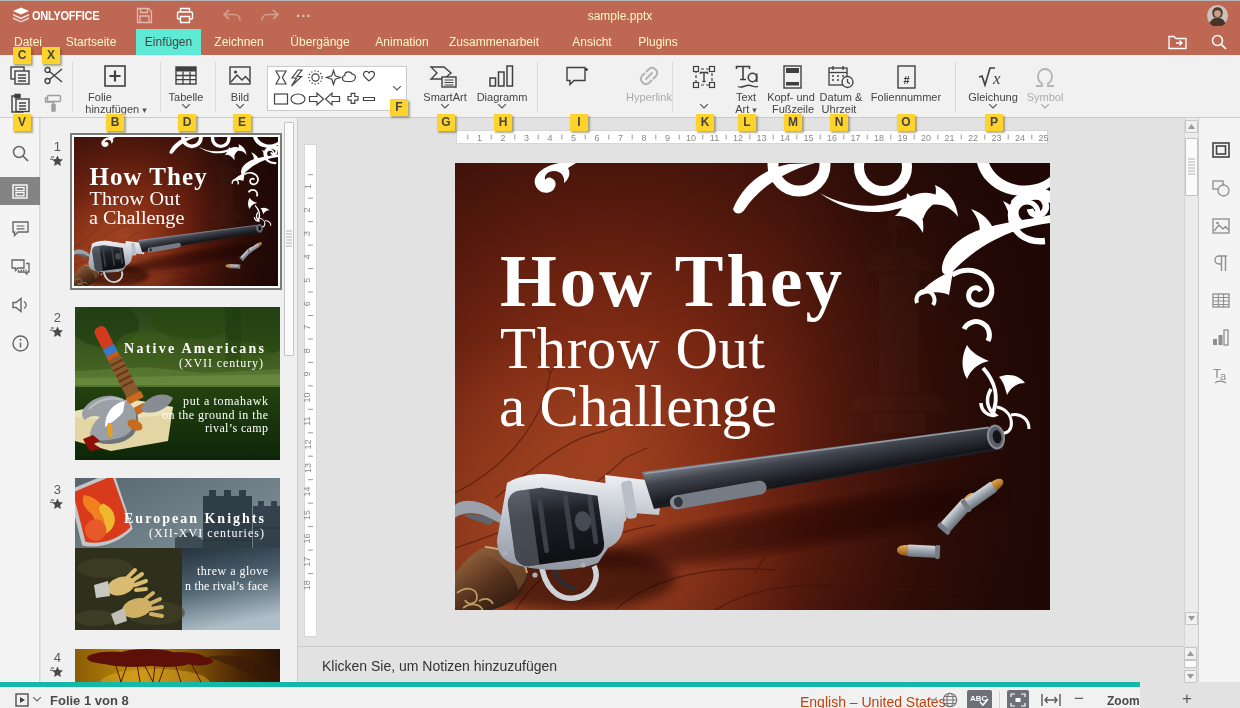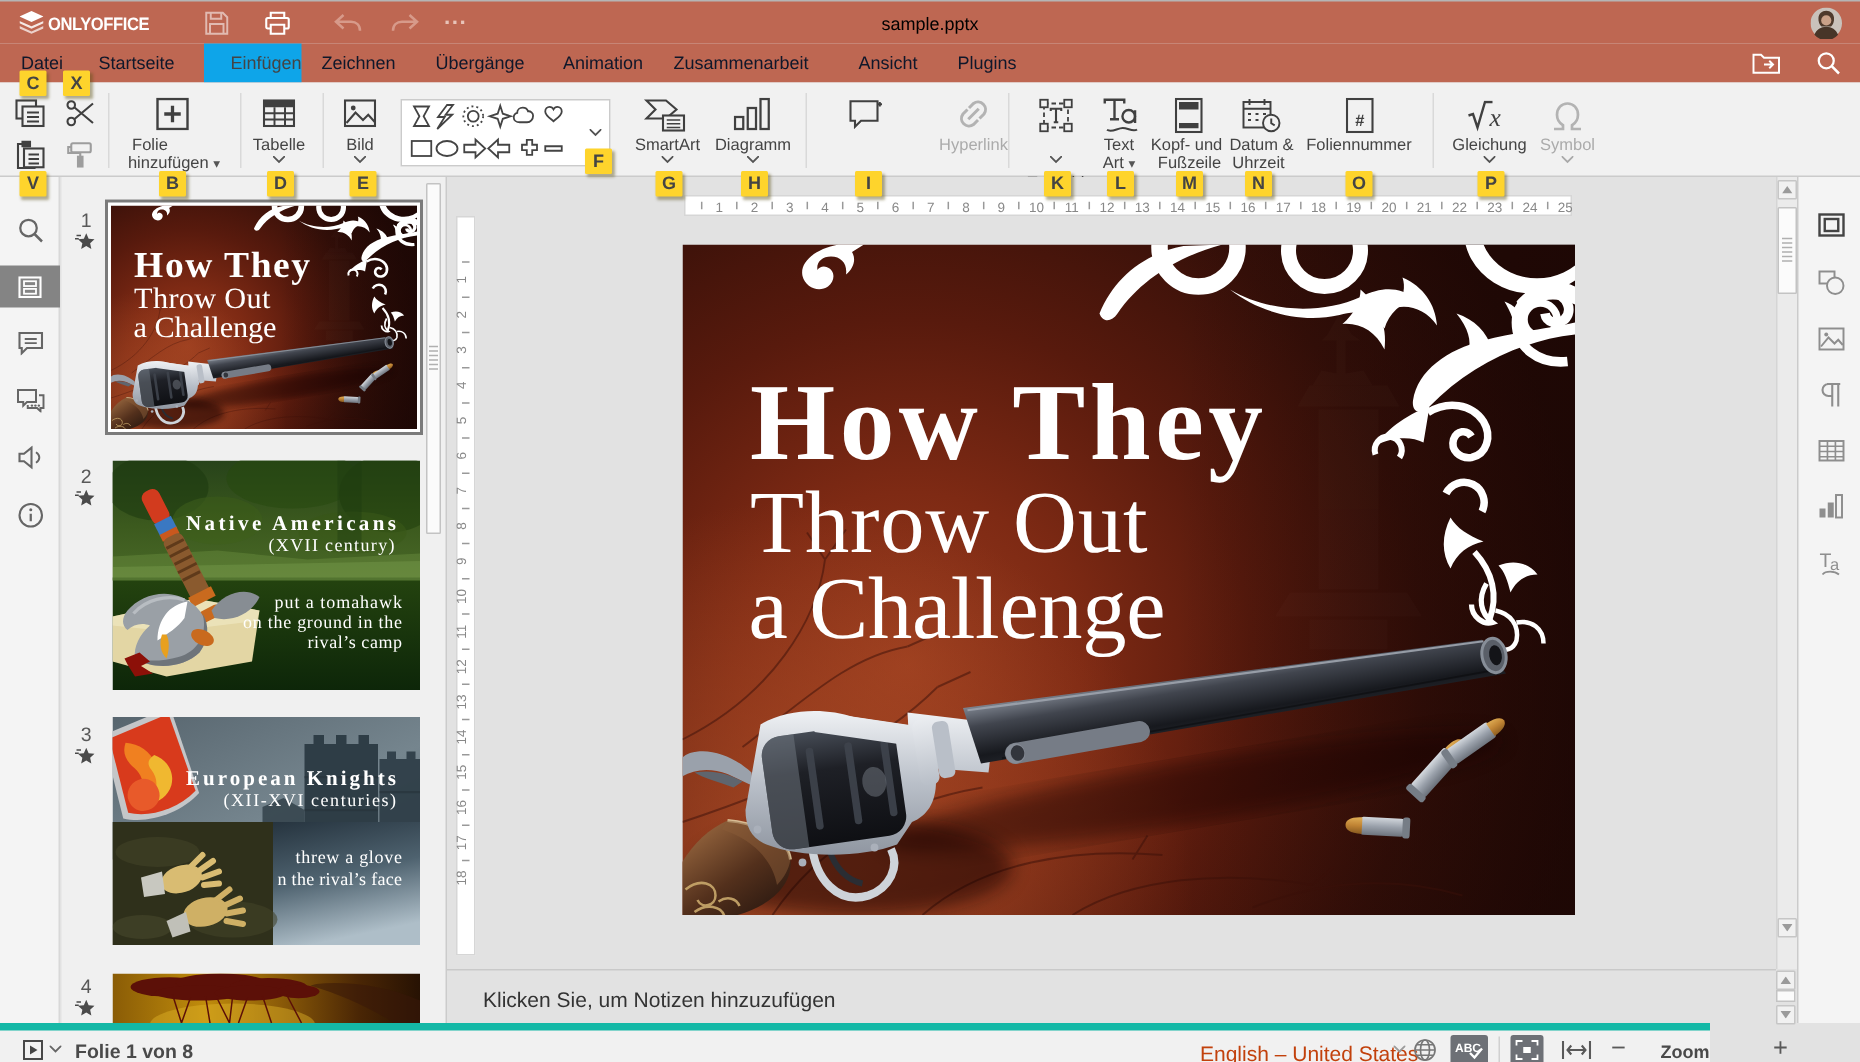--- a/index.html
+++ b/index.html
@@ -1,20 +1,20 @@
 <!DOCTYPE html>
 <html><head><meta charset="utf-8">
 <style>
 html,body{margin:0;padding:0;width:1240px;height:708px;overflow:hidden;font-family:"Liberation Sans",sans-serif;background:#e2e2e2;}
 *{box-sizing:border-box;}
 .abs{position:absolute;}
 #titlebar{position:absolute;left:0;top:0;width:1240px;height:29px;background:#be6752;border-top:1px solid #b5b5b5;}
 #tabrow{position:absolute;left:0;top:29px;width:1240px;height:26px;background:#be6752;}
-.tab{position:absolute;top:0;height:26px;line-height:26px;color:#0f172a;font-size:12px;text-align:center;}
-.tab.active{background:#0ea5e9;color:#444;text-align:right;}
+.tab{position:absolute;top:0;height:26px;line-height:26px;color:#fef9c3;font-size:12px;text-align:center;}
+.tab.active{background:#5eead4;color:#444;}
 #ribbon{position:absolute;left:0;top:55px;width:1240px;height:63px;background:#f1f1f1;border-bottom:1px solid #cbcbcb;}
 .rsep{position:absolute;top:7px;width:1px;height:50px;background:#d9d9d9;}
 .rlbl{position:absolute;font-size:11px;color:#444;text-align:center;white-space:nowrap;transform:translateX(-50%);}
 .rlbl.dis{color:#ababab;}
 .chev{position:absolute;width:8px;height:5px;transform:translateX(-50%);}
 .kb{position:absolute;width:18px;height:17px;background:#fed42c;color:#444;font-size:12px;font-weight:bold;text-align:center;line-height:17px;border-radius:1px;box-shadow:1.5px 2px 2px rgba(90,80,20,.45);z-index:50;}
 #leftbar{position:absolute;left:0;top:118px;width:40px;height:564px;background:#f4f4f4;border-right:1px solid #d8d8d8;}
 #panel{position:absolute;left:41px;top:118px;width:257px;height:564px;background:#f0f0f0;border-right:1px solid #cbcbcb;overflow:hidden;}
 #canvas{position:absolute;left:298px;top:118px;width:886px;height:528px;background:#e2e2e2;overflow:hidden;}
 #scrollmain{position:absolute;left:1184px;top:118px;width:14px;height:528px;background:#ebebeb;border-left:1px solid #d5d5d5;}
@@ -214,21 +214,21 @@
         <path d="M4.5 9.5h9v6h-9z" fill="#be6752"></path>
       </g>
     </svg>
   <svg class="abs" style="left:222px;top:8px" width="20" height="13" viewBox="0 0 20 13">
       <path d="M7 1L2 5.5 7 10M2 5.5h10c3.5 0 6 2.3 6 6" fill="none" stroke="#d79a8a" stroke-width="1.7"></path>
     </svg>
   <svg class="abs" style="left:260px;top:8px" width="20" height="13" viewBox="0 0 20 13">
       <path d="M13 1l5 4.5-5 4.5M18 5.5H8c-3.5 0-6 2.3-6 6" fill="none" stroke="#d79a8a" stroke-width="1.7"></path>
     </svg>
   <div class="abs" style="left:296px;top:2px;color:#e8c3b8;font-size:15px;font-weight:bold;letter-spacing:1px;">...</div>
-  <div class="abs" style="left:0;top:8px;width:1240px;text-align:center;color:#000000;font-size:12px;">sample.pptx</div>
+  <div class="abs" style="left:0;top:8px;width:1240px;text-align:center;color:#fef9c3;font-size:12px;">sample.pptx</div>
   <svg class="abs" style="left:1207px;top:4px" width="21" height="21" viewBox="0 0 21 21">
     <circle cx="10.5" cy="10.5" r="10.5" fill="#c9c2bb"></circle>
     <path d="M10.5 2.2c2.9 0 5 2 5.2 4.8.2 2.4-.7 4.6-2 5.6h-6.4c-1.3-1-2.2-3.2-2-5.6.2-2.8 2.3-4.8 5.2-4.8z" fill="#4e3a2c"></path>
     <circle cx="10.5" cy="8.6" r="3.4" fill="#c9a188"></circle>
     <path d="M2.6 18.2c1.4-3.6 4.3-5.4 7.9-5.4s6.5 1.8 7.9 5.4a10.5 10.5 0 0 1-15.8 0z" fill="#473528"></path>
   </svg>
 </div>
 
 <div id="tabrow">
   <div class="tab" style="left:10px;width:36px;">Datei</div>

